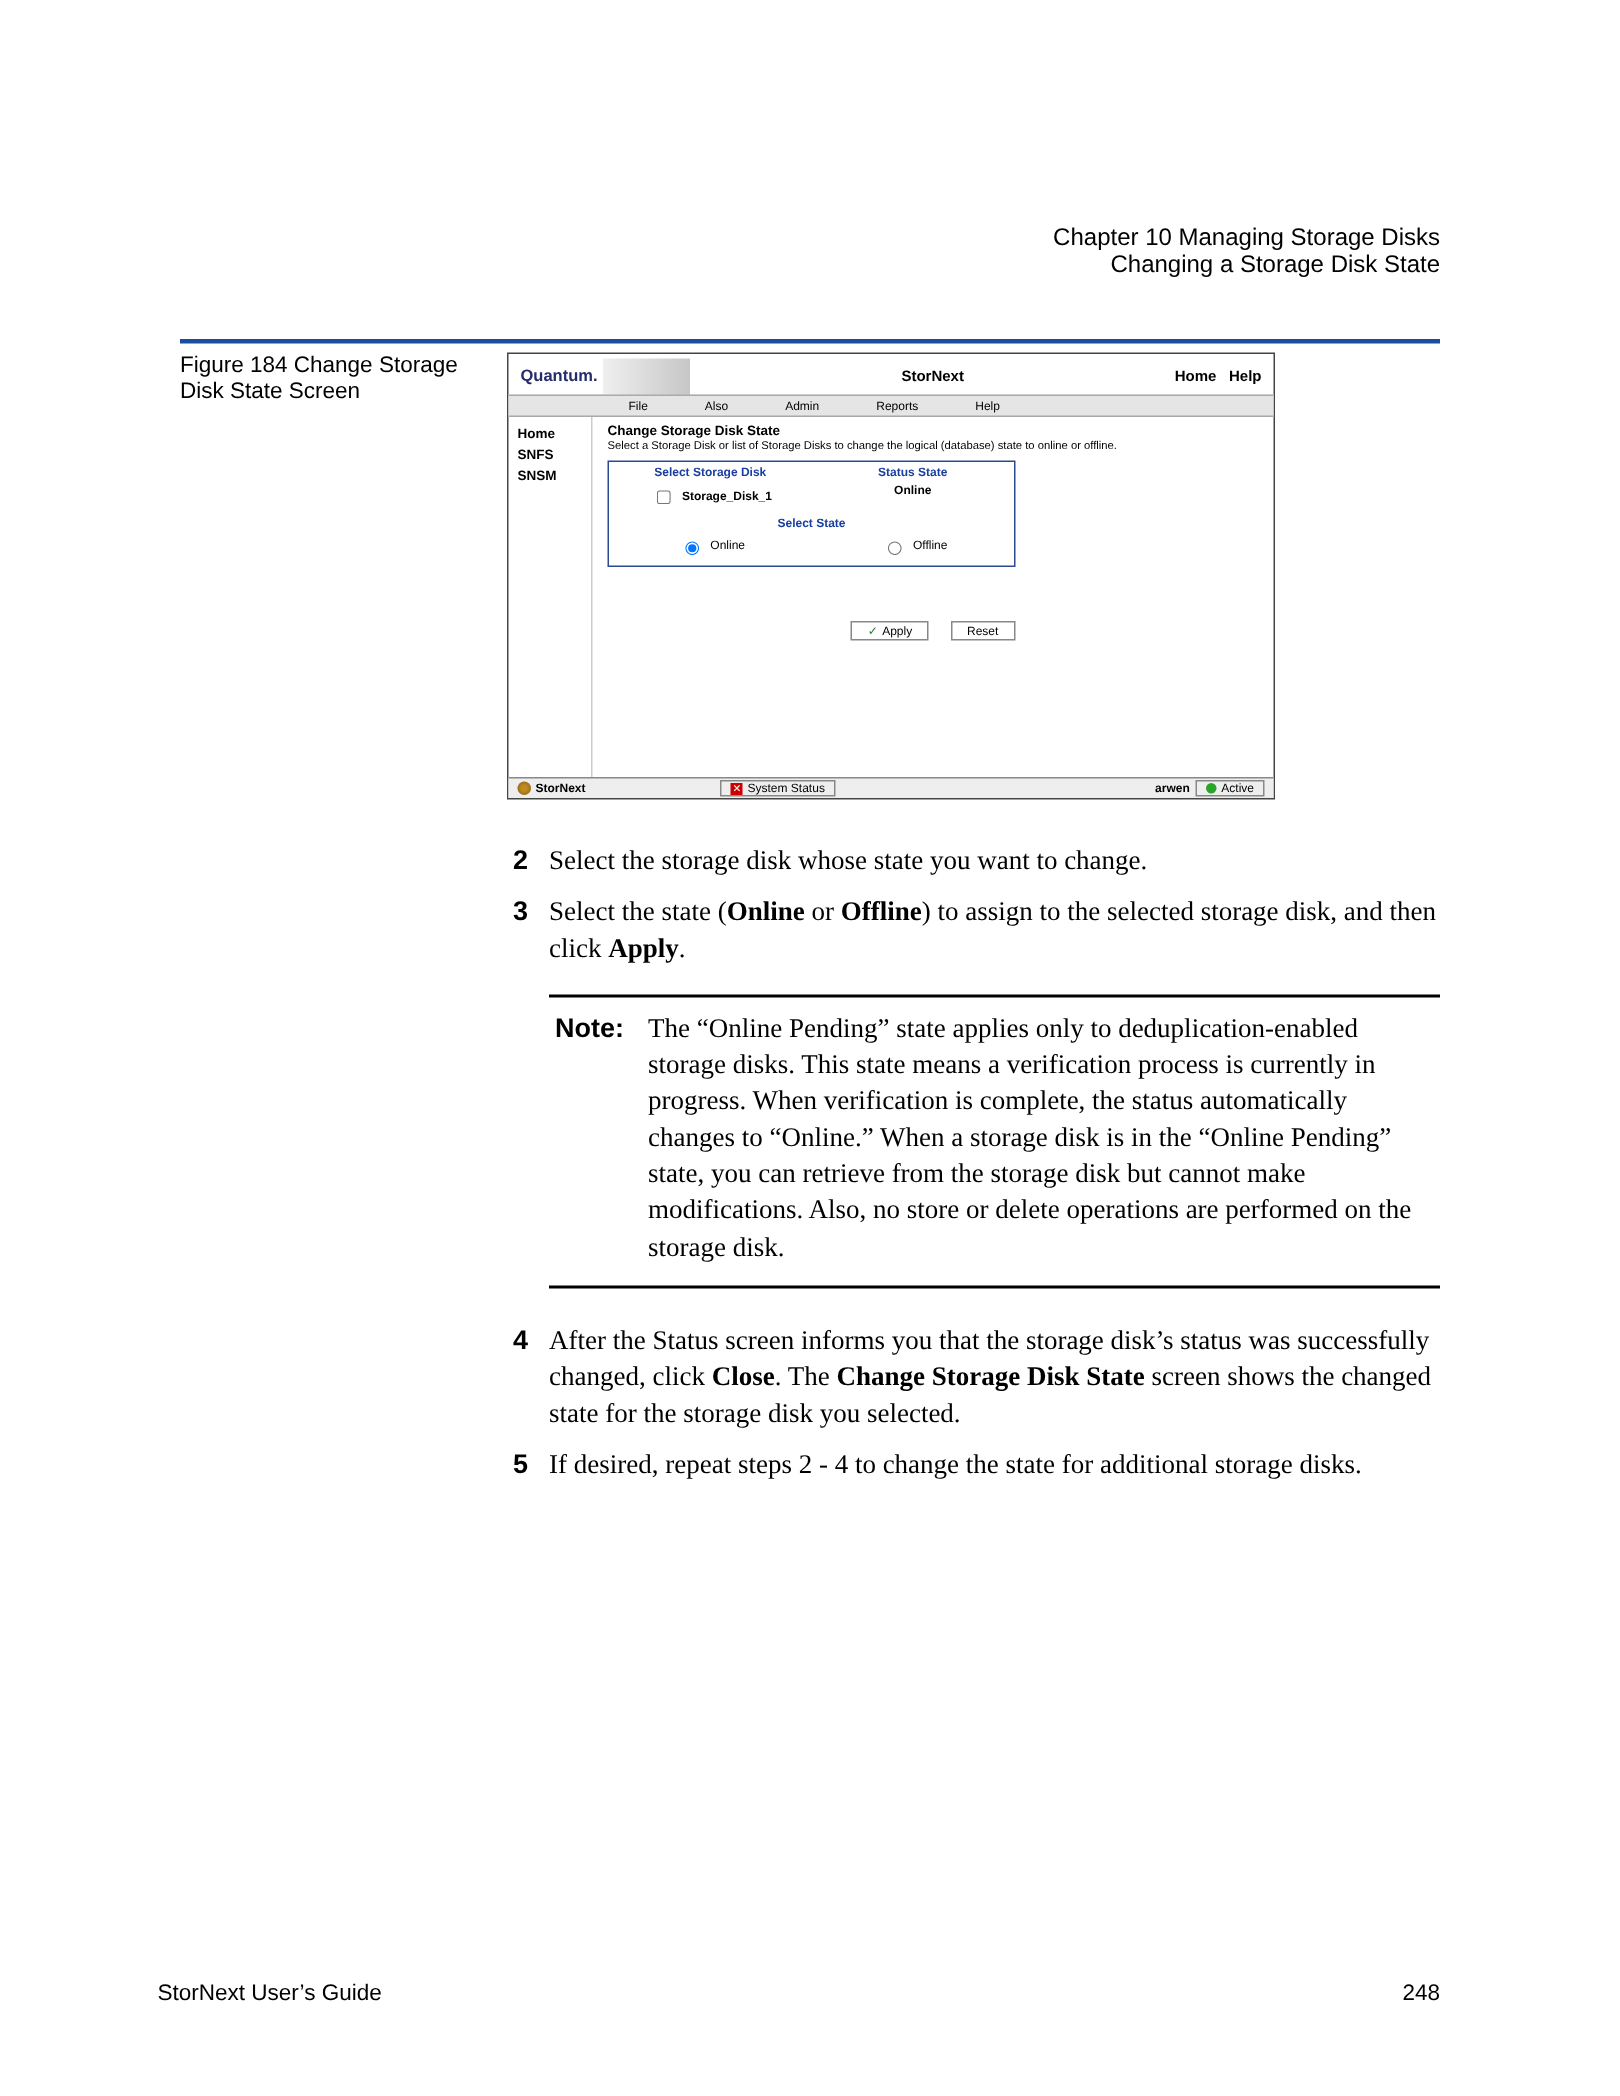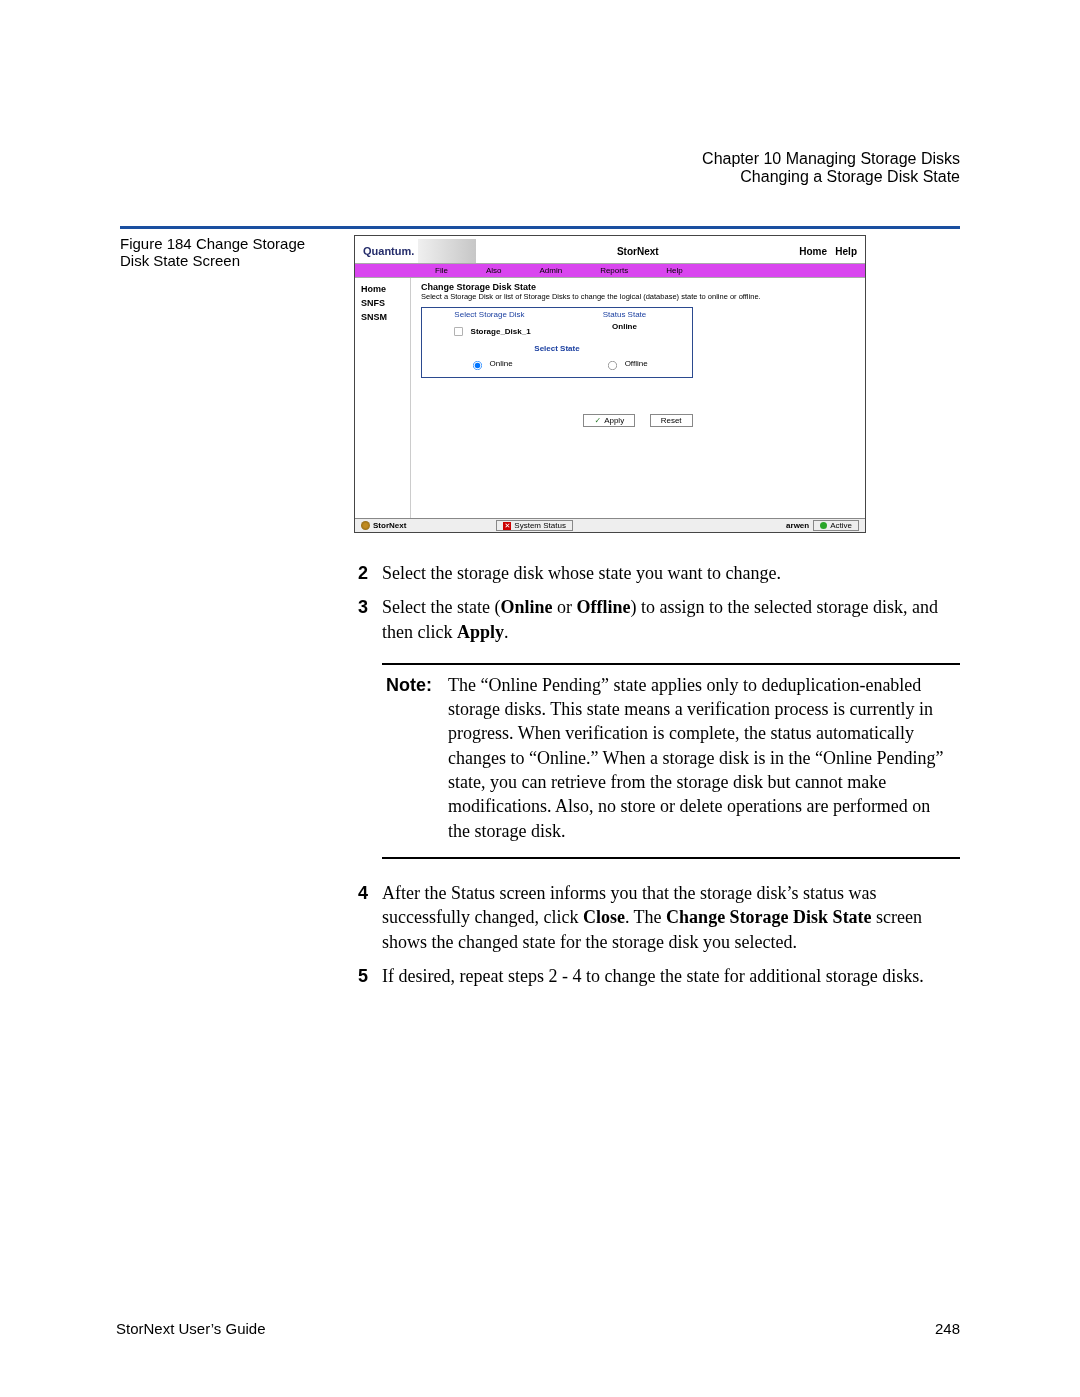--- a/index.html
+++ b/index.html
@@ -7,58 +7,58 @@
     background: #fff;
     font-family: Arial, Helvetica, sans-serif;
     color: #000;
     width: 1080px;
     min-height: 1397px;
     position: relative;
   }
   .page { padding: 150px 120px 0 120px; }
   .chapter-header { text-align: right; font-size: 16px; margin-bottom: 40px; }
   .blue-bar { height: 3px; background: #1a4fa0; margin-bottom: 6px; }
-  .cols { display: flex; gap: 24px; }
+  .cols { display: flex; gap: 8px; }
   .left-col { width: 210px; font-size: 15px; }
   .right-col { flex: 1; }
   .screenshot {
     border: 1px solid #454545;
     width: 510px;
     font-size: 9px;
     user-select: none;
   }
   .ss-header {
     display: flex; align-items: center; padding: 3px 8px 0 8px;
     font-family: Arial, sans-serif; font-weight: bold;
   }
   .ss-logo { color: #242c6a; font-size: 11px; font-weight: bold; }
   .ss-decor {
     width: 58px; height: 24px; margin-left: 4px;
     background: linear-gradient(90deg,#8a8a8a22,#5555);
   }
   .ss-title { flex: 1; text-align: center; font-size: 10px; }
   .ss-homehelp { font-size: 10px; font-weight: bold; }
   .ss-menubar {
-    background: #d946ef; display: flex; padding: 2px 8px; gap: 38px;
+    background: #e5e5e5; display: flex; padding: 2px 8px; gap: 38px;
     border-top: 1px solid #aaa; border-bottom: 1px solid #aaa;
     font-size: 8px;
     padding-left: 80px;
   }
   .ss-body { display: flex; height: 240px; }
   .ss-side { width: 55px; border-right: 1px solid #ccc; padding-top: 4px; }
   .ss-side div { padding: 2px 6px; font-size: 9px; font-weight: bold; }
   .ss-main { flex: 1; padding: 4px 10px; }
   .ss-h1 { font-size: 9px; font-weight: bold; }
   .ss-sub { font-size: 7.5px; }
   .ss-panel {
     border: 1px solid #2b4a8f; margin-top: 6px; padding-bottom: 4px;
     width: 270px;
   }
   .ss-panel-row { display: flex; text-align: center; }
-  .ss-panel-hdr { color: #1a3fa0; font-weight: normal; padding: 2px 4px; font-size: 8px; flex: 1; }
+  .ss-panel-hdr { color: #1a3fa0; font-weight: bold; padding: 2px 4px; font-size: 8px; flex: 1; }
   .ss-panel-cell { flex: 1; padding: 1px 0; font-size: 8px; }
   .ss-panel-sec { color: #1a3fa0; font-weight: bold; text-align: center; padding: 2px 0; font-size: 8px; }
   .ss-buttons { text-align: center; margin-top: 36px; }
   .ss-btn {
     display: inline-block; border: 1px solid #888; padding: 1px 10px; font-size: 8px;
     background: #fff; margin: 0 6px;
   }
   .ss-btn.apply::before { content: "\2713"; color: #2a7a2a; margin-right: 3px; }
   .ss-status {
     border-top: 1px solid #888; display: flex; align-items: center;
@@ -89,21 +89,21 @@
     border-top: 2px solid #000; border-bottom: 2px solid #000;
     margin: 19px 0 22px 28px; display: flex; gap: 16px;
     padding: 8px 4px 14px 4px;
     font-family: "Book Antiqua", Palatino, serif; font-size: 18px;
     line-height: 1.35;
   }
   .note-label { font-family: Arial, sans-serif; font-weight: bold; white-space: nowrap; }
   .note-body p { margin: 0 0 12px 0; }
   .note-body p:last-child { margin-bottom: 0; }
   .footer {
-    position: absolute; bottom: 60px; left: 116px; right: 120px;
+    position: absolute; bottom: 60px; left: 105px; right: 120px;
     display: flex; justify-content: space-between; font-size: 15px;
   }
 </style>
 </head>
 <body>
 
 <div class="page">
   <div class="chapter-header">
     <div>Chapter 10  Managing Storage Disks</div>
     <div>Changing a Storage Disk State</div>

